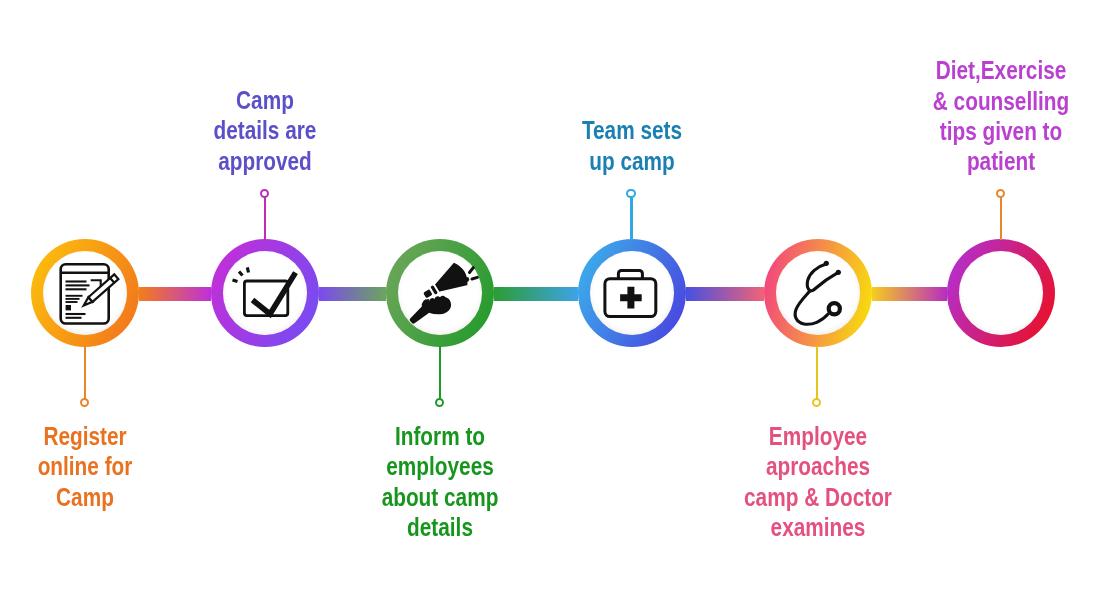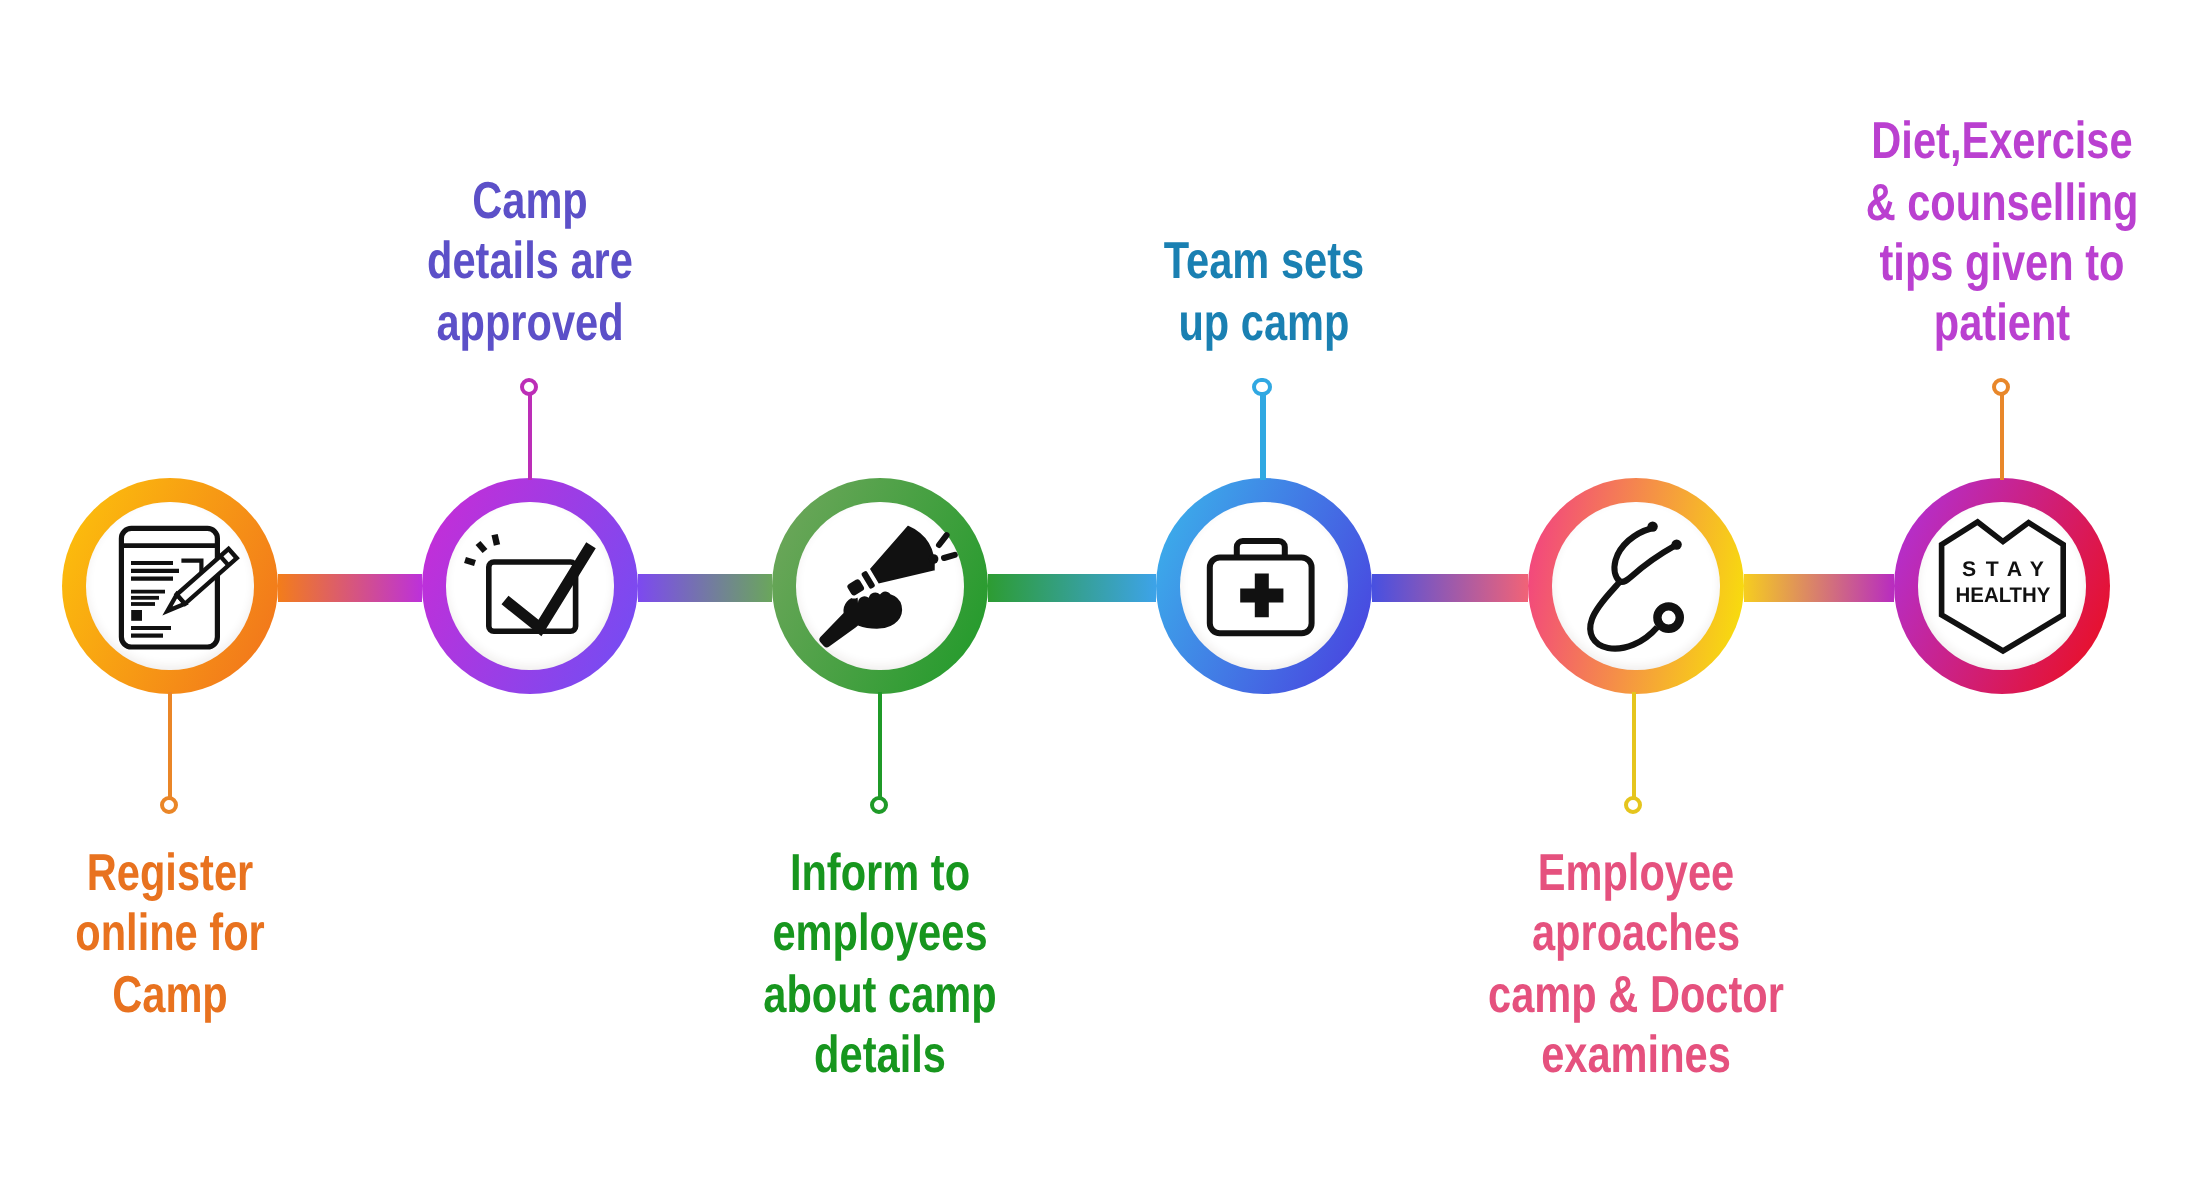--- a/index.html
+++ b/index.html
@@ -177,27 +177,20 @@
   <div class="label" style="left: 688px; top: 421px; --c: #e5517e;">
     <span class="line">Employee</span>
     <span class="line">aproaches</span>
     <span class="line">camp &amp; Doctor</span>
     <span class="line">examines</span>
   </div>
 
   <div class="ring" style="left: 947px; top: 239px; --a: #ae32e0; --b: #ee0d18;">
     <div class="inner"></div>
   </div>
-  <div class="icon-box" style="left:959px;top:251px">
-    <svg viewBox="0 0 84 84" fill="none" stroke="#111" stroke-width="2.8">
-      <path d="M11.8 21.3 L29.8 10 L42.5 19.8 L55.3 10.3 L72.6 21.3 L72.6 56.5 L42.5 74.5 L11.8 56.5 Z"></path>
-      <text x="42.5" y="36.9" text-anchor="middle" font-size="10.6" font-weight="bold" fill="#111" stroke="none" textLength="41" lengthAdjust="spacing" font-family="Liberation Sans, sans-serif">STAY</text>
-      <text x="42.5" y="50" text-anchor="middle" font-size="10.6" font-weight="bold" fill="#111" stroke="none" textLength="47.5" lengthAdjust="spacingAndGlyphs" font-family="Liberation Sans, sans-serif">HEALTHY</text>
-    </svg>
-  </div>
   <div class="stem" style="left: 999.7px; top: 193px; height: 47px; --c: #e8872a;"></div>
   <div class="dot" style="left: 995.7px; top: 188.7px; --c: #e8872a;"></div>
   <div class="label" style="left: 871px; top: 55.3px; --c: #ba40d0;">
     <span class="line">Diet,Exercise</span>
     <span class="line">&amp; counselling</span>
     <span class="line">tips given to</span>
     <span class="line">patient</span>
   </div>
 
 </div>

